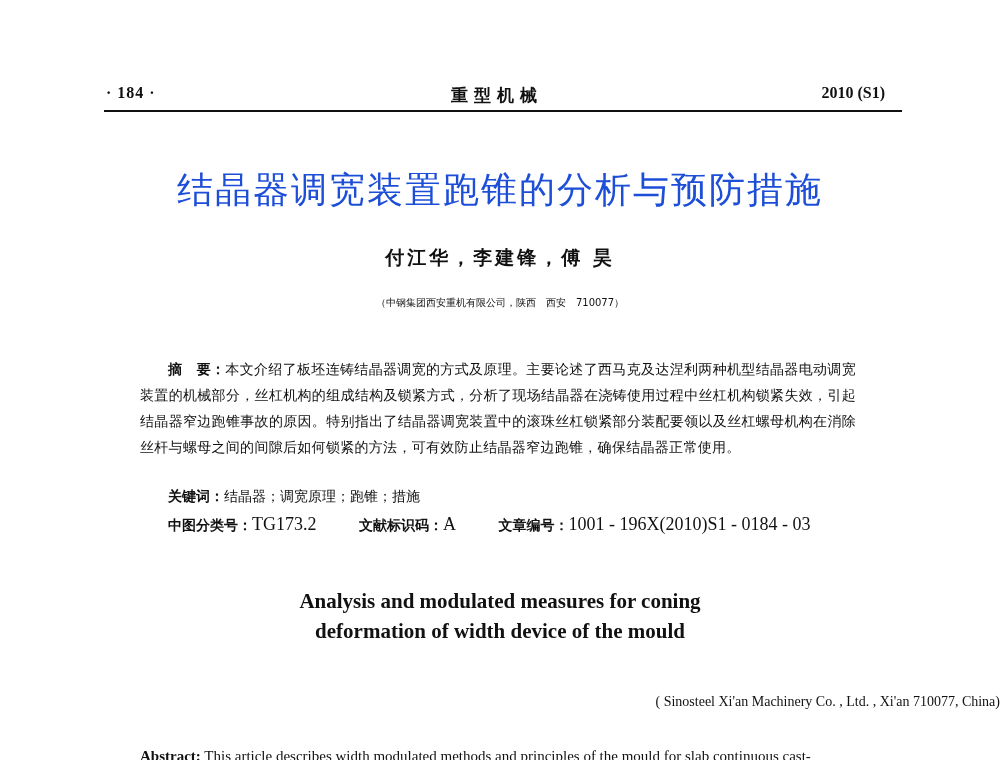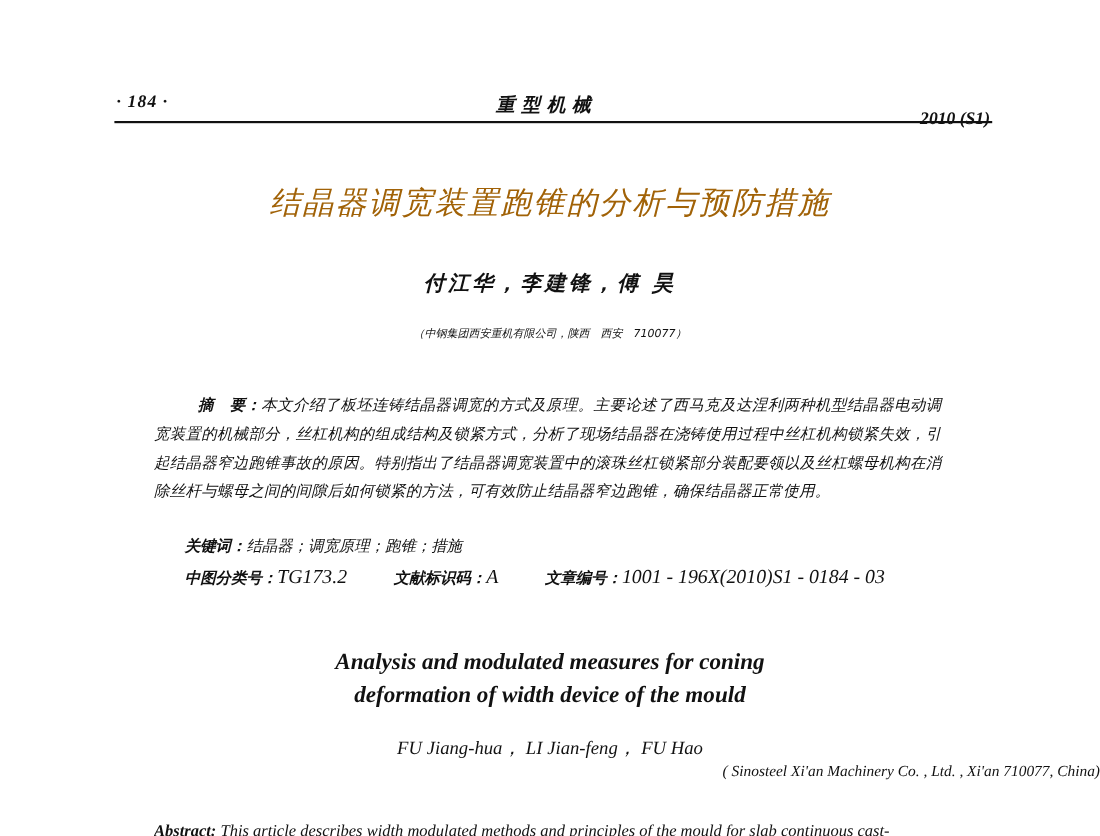--- a/index.html
+++ b/index.html
@@ -11,21 +11,21 @@
       width: 1000px;
       height: 760px;
       position: relative;
       overflow: hidden;
       color: #111111;
       font-family: "DejaVu Serif", "Liberation Serif", serif;
     }
     .page {
       position: absolute;
       left: 0; top: 0;
-      width: 1000px; height: 760px; font-style: italic;
+      width: 1000px; height: 760px;
     }
     
     .running-header {
       position: absolute;
       left: 106px;
       top: 84px;
       width: 794px;
       height: 24px;
       font-family: "Liberation Serif", serif;
       font-size: 16px;
@@ -43,44 +43,43 @@
       right: 12px;
       top: 0;
       text-align: center;
       font-family: "DejaVu Sans", sans-serif;
       font-size: 17px;
       font-weight: bold;
       letter-spacing: 6px;
     }
     .rh-issue {
       position: absolute;
-      right: 0;
+      right: 15px;
       top: 0;
       font-weight: bold;
-      margin-top: 16px;
     }
     .header-rule {
       position: absolute;
       left: 104px;
       top: 110px;
       width: 798px;
       height: 2px;
       background: #111;
     }
     
     .cn-title {
       position: absolute;
       left: 0;
       right: 0;
       top: 166px;
       text-align: center;
       font-family: "DejaVu Serif", serif;
-      font-size: 28px;
+      font-size: 36px;
       letter-spacing: 2px;
-      color: #a16207;
+      color: #1d4ed8;
     }
     .cn-authors {
       position: absolute;
       left: 0; right: 0;
       top: 245px;
       text-align: center;
       font-family: "DejaVu Serif", serif;
       font-size: 19px;
       font-weight: bold;
       letter-spacing: 3px;
@@ -100,21 +99,21 @@
       top: 356px;
       width: 716px;
       font-family: "DejaVu Sans", sans-serif;
       font-size: 14px;
       line-height: 26px;
       text-align: justify;
       letter-spacing: 0.3px;
     }
     .cn-abstract .label {
       font-weight: bold;
-      margin-left: 40px;
+      margin-left: 28px;
     }
     .meta-line {
       position: absolute;
       left: 168px;
       font-family: "DejaVu Sans", sans-serif;
       font-size: 14px;
       white-space: nowrap;
     }
     .meta-line .label { font-weight: bold; margin-top: 27px; }
     .kw-line { top: 488px; }
@@ -199,20 +198,19 @@
     </span>
     <span class="seg seg3">
       <span class="label">文章编号：</span><span class="val">1001 - 196X(2010)S1 - 0184 - 03</span>
     </span>
   </div>
 
   <div class="en-title">
     <div>Analysis and modulated measures for coning</div>
     <div>deformation of width device of the mould</div>
   </div>
-  <div class="en-authors">FU Jiang-hua， LI Jian-feng， FU Hao</div>
   <div class="en-affil">( Sinosteel Xi'an Machinery Co. , Ltd. , Xi'an 710077, China)</div>
 
   <div class="en-abstract">
     <span class="label">Abstract:</span><span> This article describes width modulated methods and principles of the mould for slab continuous cast-</span>
   </div>
 
 </div>
 
 </body></html>

